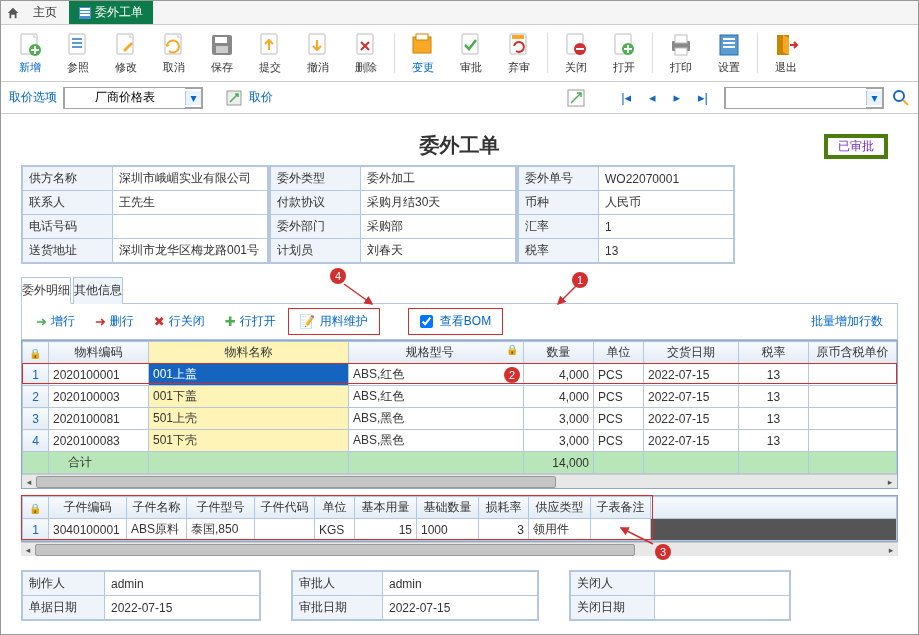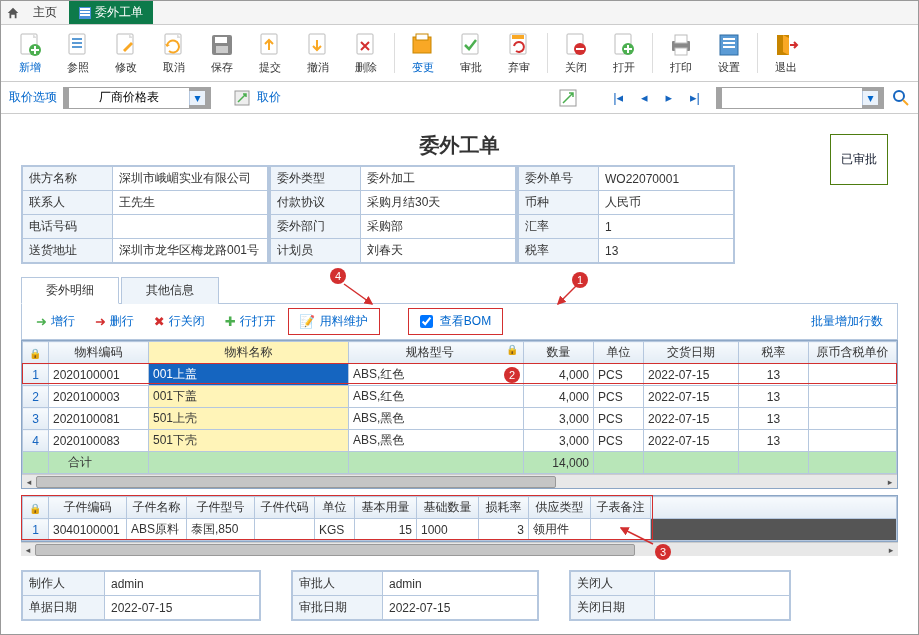--- a/index.html
+++ b/index.html
@@ -14,43 +14,43 @@
 
 .toolbar { display: flex; padding: 4px 6px; border-bottom: 1px solid #ccc; gap: 2px; background: #fff; }
 .tb-btn { display: flex; flex-direction: column; align-items: center; width: 46px; height: 48px; cursor: pointer; padding: 2px; border-radius: 2px; }
 .tb-btn .ic { width: 28px; height: 28px; display: flex; align-items: center; justify-content: center; }
 .tb-btn .lbl { font-size: 11px; margin-top: 1px; }
 .tb-sep { width: 1px; background: #ddd; margin: 4px 3px; }
 
 
 .filter-bar { display: flex; align-items: center; padding: 4px 8px; border-bottom: 1px solid #ccc; gap: 6px; height: 32px; }
 .filter-bar .lbl { color: #0066cc; }
-.combo { display: flex; align-items: center; border: 6px solid #a3a3a3; height: 22px; background: #fff; }
+.combo { display: flex; align-items: center; border: 2px solid #a3a3a3; height: 22px; background: #fff; }
 .combo input { border: none; outline: none; padding: 0 4px; font-size: 12px; height: 20px; }
 .combo .dd { width: 16px; text-align: center; color: #0066cc; border-left: 1px solid #b5c7de; cursor: pointer; background: #eaf2fb; }
 .nav-ctrls { display: flex; gap: 18px; margin-left: auto; margin-right: 10px; }
 .nav-btn { color: #1565c0; cursor: pointer; font-size: 13px; }
 .search-box { display: flex; align-items: center; gap: 8px; }
 
 
 .title-area { text-align: center; padding: 18px 0 6px; position: relative; }
 .page-title { font-size: 20px; font-weight: bold; }
-.status-stamp { position: absolute; right: 30px; top: 20px; border: 1px solid #4d7c0f; color: #0f172a; padding: 16px 10px; font-size: 12px; }
+.status-stamp { position: absolute; right: 30px; top: 20px; border: 4px solid #4d7c0f; color: #6d28d9; padding: 0 10px; font-size: 12px; }
 
 
 .form-row { display: flex; padding: 0 20px; margin-bottom: 12px; }
 .panel { border: 1px solid #b5c7de; }
 .panel table { border-collapse: collapse; }
 .panel td { border: 1px solid #b5c7de; padding: 3px 6px; height: 20px; font-size: 12px; }
 .panel td.lbl { background: #eef4fa; white-space: nowrap; }
 .panel td.val { background: #fff; min-width: 100px; }
 
 
 .inner-tab-row { display: flex; border-bottom: 1px solid #b5c7de; margin: 0 20px; position: relative; }
-.inner-tab { padding: 4px 24px; border: 1px solid #b5c7de; border-bottom: none; background: #eef4fa; margin-right: 2px; cursor: pointer; position: relative; top: 1px; }
+.inner-tab { padding: 4px 0; border: 1px solid #b5c7de; border-bottom: none; background: #eef4fa; margin-right: 2px; cursor: pointer; position: relative; top: 1px; }
 .inner-tab.active { background: #fff; border-bottom: 1px solid #fff; }
 
 
 .grid-tb { display: flex; align-items: center; padding: 4px 0; margin: 0 20px; gap: 4px; position: relative; }
 .g-btn { display: flex; align-items: center; gap: 4px; padding: 3px 8px; cursor: pointer; color: #0066cc; font-size: 12px; }
 .g-btn .gi { font-size: 13px; }
 .callout-box { border: 1.5px solid #d32f2f; padding: 1px 3px; display: inline-flex; align-items: center; }
 .callout-num { background: #d32f2f; color: #fff; border-radius: 50%; width: 16px; height: 16px; display: inline-flex; align-items: center; justify-content: center; font-size: 11px; position: absolute; }
 .grid-tb .right-lbl { margin-left: auto; color: #0066cc; padding-right: 8px; }
 

